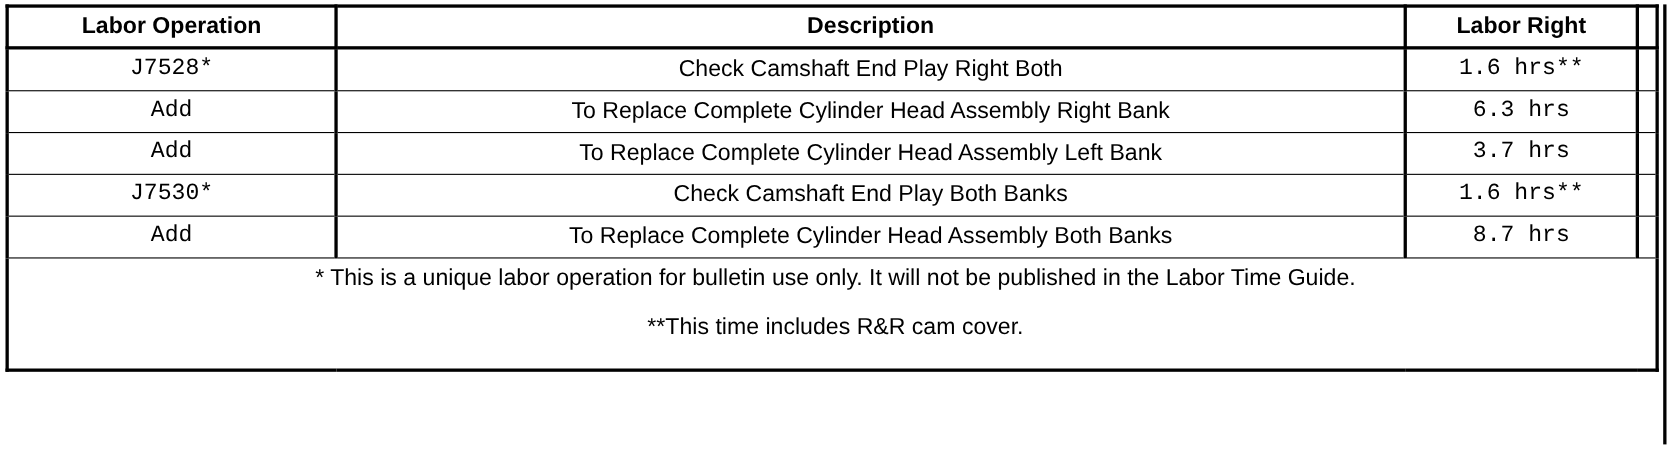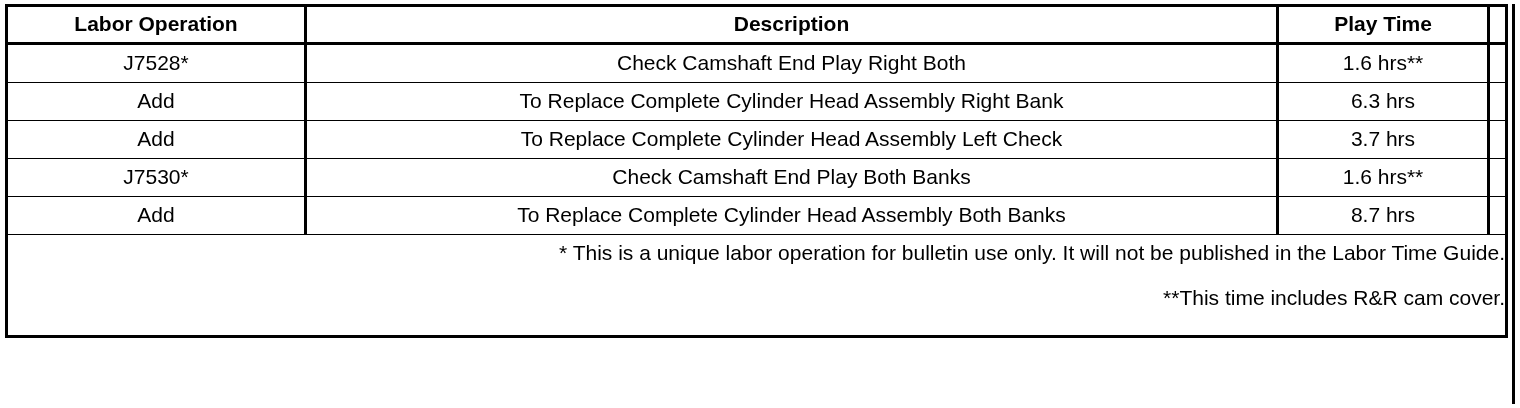--- a/index.html
+++ b/index.html
@@ -75,38 +75,39 @@
   }
 
   
   .data-row td {
     height: 37px;
   }
   .data-row td.cell-op,
   .data-row td.cell-time {
     border-top: 3px solid #000;
     border-bottom: 3px solid #000;
+    font-family: Liberation Mono, monospace;
   }
   .data-row td.cell-desc,
   .data-row td.cell-pad {
     border-top: 1px solid #000;
     border-bottom: 1px solid #000;
   }
   
   #data-row-0 td { border-top: 0; }
   
   #data-row-5 td { border-bottom: 1px solid #000; }
 
   
   #footnote-row td {
     border-top: 1px solid #000;
     border-bottom: 3px solid #000;
     border-left: 3px solid #000;
     border-right: 3px solid #000;
-    text-align: right;
+    text-align: center;
     vertical-align: top;
     padding: 6px 0 6px 6px;
     height: 88px;
     margin-top: 28px;
   }
   .footnote-line {
     font-size: 21px;
     line-height: 1.1;
     white-space: pre;
   }
@@ -126,41 +127,41 @@
       <col class="col-op">
       <col class="col-desc">
       <col class="col-time">
       <col class="col-pad">
     </colgroup>
 
     <thead>
       <tr id="header-row">
         <th class="cell-op">Labor Operation</th>
         <th class="cell-desc">Description</th>
-        <th class="cell-time">Play Time</th>
+        <th class="cell-time">Labor Right</th>
         <th class="cell-pad"></th>
       </tr>
     </thead>
 
     <tbody>
       <tr class="data-row" id="data-row-0">
         <td class="cell-op">J7528*</td>
         <td class="cell-desc">Check Camshaft End Play Right Both</td>
         <td class="cell-time">1.6 hrs**</td>
         <td class="cell-pad"></td>
       </tr>
       <tr class="data-row" id="data-row-1">
         <td class="cell-op">Add</td>
         <td class="cell-desc">To Replace Complete Cylinder Head Assembly Right Bank</td>
         <td class="cell-time">6.3 hrs</td>
         <td class="cell-pad"></td>
       </tr>
       <tr class="data-row" id="data-row-3">
         <td class="cell-op">Add</td>
-        <td class="cell-desc">To Replace Complete Cylinder Head Assembly Left Check</td>
+        <td class="cell-desc">To Replace Complete Cylinder Head Assembly Left Bank</td>
         <td class="cell-time">3.7 hrs</td>
         <td class="cell-pad"></td>
       </tr>
       <tr class="data-row" id="data-row-4">
         <td class="cell-op">J7530*</td>
         <td class="cell-desc">Check Camshaft End Play Both Banks</td>
         <td class="cell-time">1.6 hrs**</td>
         <td class="cell-pad"></td>
       </tr>
       <tr class="data-row" id="data-row-5">

